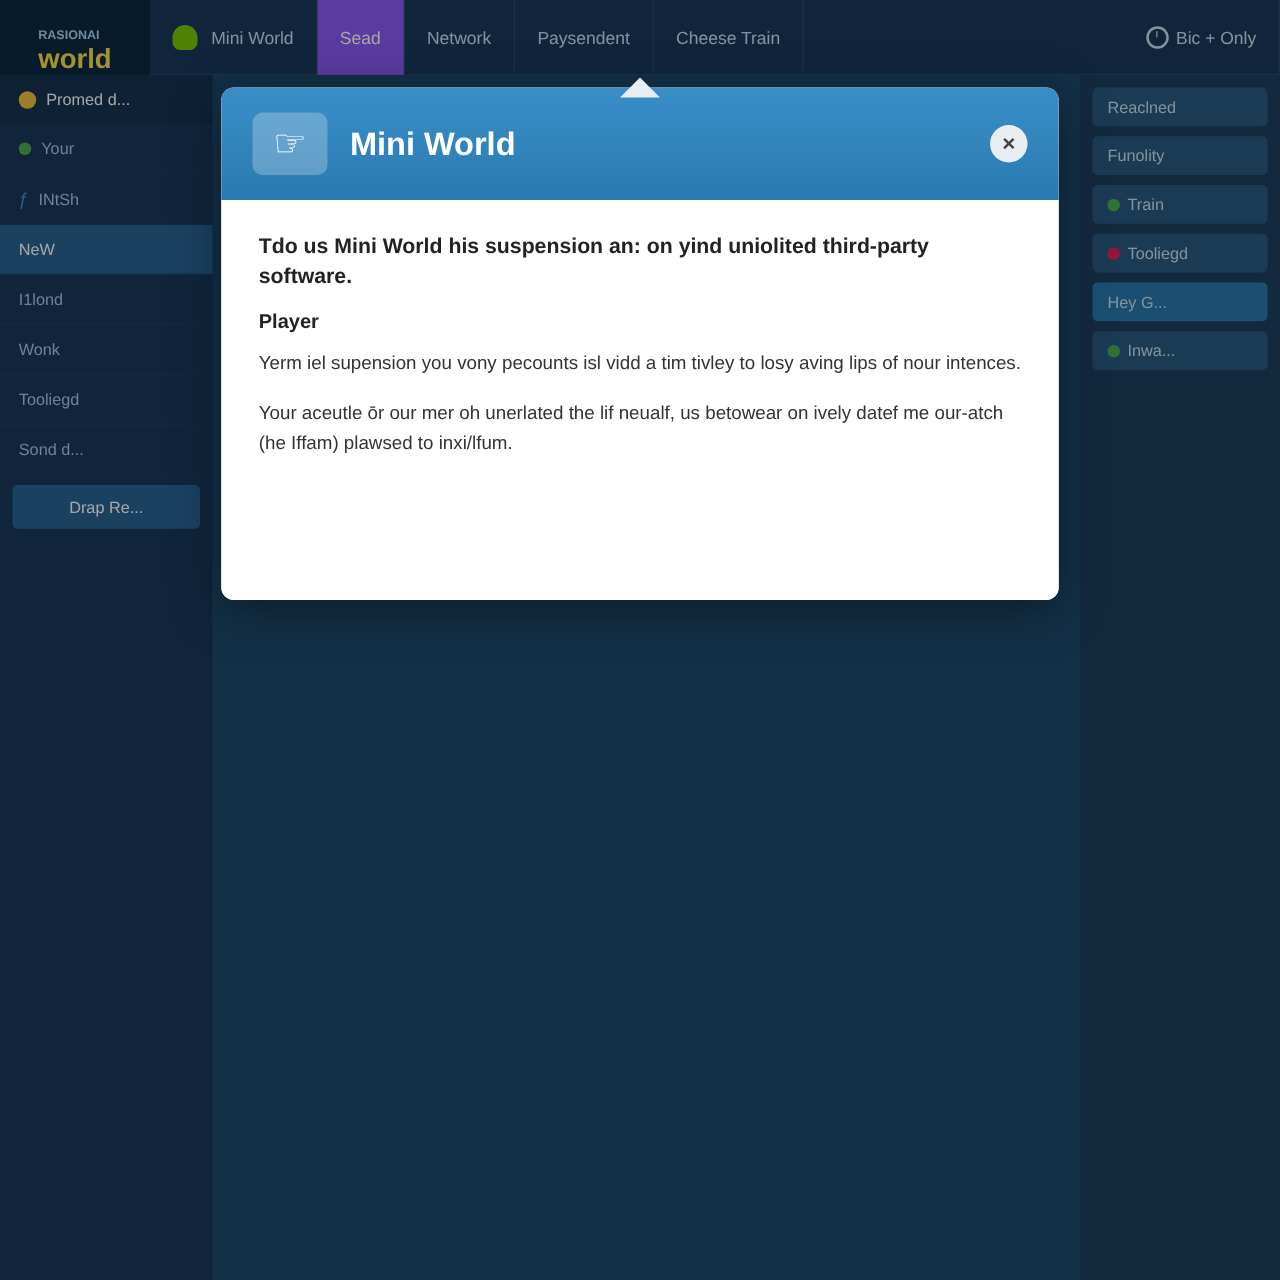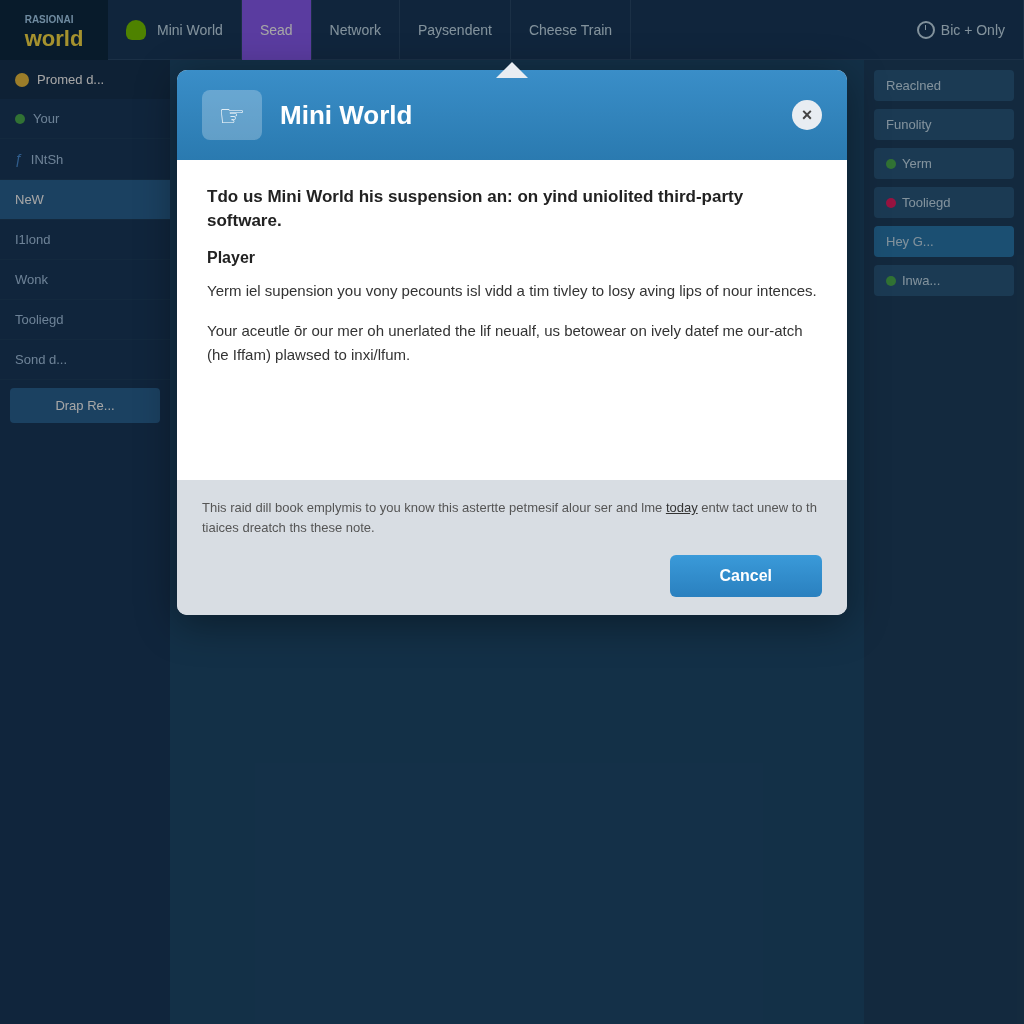--- a/index.html
+++ b/index.html
@@ -27,27 +27,27 @@
       right: 0;
       height: 60px;
       background: #1a3a5c;
       display: flex;
       align-items: center;
       border-bottom: 1px solid #2a4a6c;
       z-index: 1;
     }
 
     .nav-logo {
-      width: 108px;
+      width: 120px;
       height: 60px;
       background: #0d2a42;
       display: flex;
-      align-items: center;
+      align-items: flex-end;
       justify-content: center;
-      padding: 16px;
+      padding: 0;
     }
 
     .nav-logo-text {
       color: white;
       font-size: 18px;
       font-weight: bold;
       line-height: 1.1;
     }
 
     .nav-tab {
@@ -424,21 +424,21 @@
 
 <div class="right-panel">
   <div class="right-panel-item">
     <span>Reaclned</span>
   </div>
   <div class="right-panel-item">
     <span>Funolity</span>
   </div>
   <div class="right-panel-item green-dot">
     <span class="dot-green"></span>
-    <span>Yerm</span>
+    <span>Train</span>
   </div>
   <div class="right-panel-item" style="display:flex;align-items:center;gap:6px;">
     <span class="dot-pink"></span>
     <span>Tooliegd</span>
   </div>
   <div class="right-panel-item cyan-bg">
     <span>Hey G...</span>
   </div>
   <div class="right-panel-item" style="display:flex;align-items:center;gap:6px;">
     <span class="dot-green"></span>
@@ -460,23 +460,15 @@
       <div class="modal-close">×</div>
     </div>
 
     <div class="modal-body">
       <p class="modal-body-heading">Tdo us Mini World his suspension an: on yind uniolited third-party software.</p>
       <p class="modal-body-subheading">Player</p>
       <p class="modal-body-text">Yerm iel supension you vony pecounts isl vidd a tim tivley to losy aving lips of nour intences.</p>
       <p class="modal-body-text">Your aceutle ōr our mer oh unerlated the lif neualf, us betowear on ively datef me our-atch (he Iffam) plawsed to inxi/lfum.</p>
     </div>
 
-    <div class="modal-footer">
-      <p class="modal-footer-text">
-        This raid dill book emplymis to you know this astertte petmesif alour ser and lme <a href="#">today</a> entw tact unew to th tiaices dreatch ths these note.
-      </p>
-      <div class="modal-footer-buttons">
-        <button class="cancel-button">Cancel</button>
-      </div>
-    </div>
 
   </div>
 </div>
 
 </body></html>

